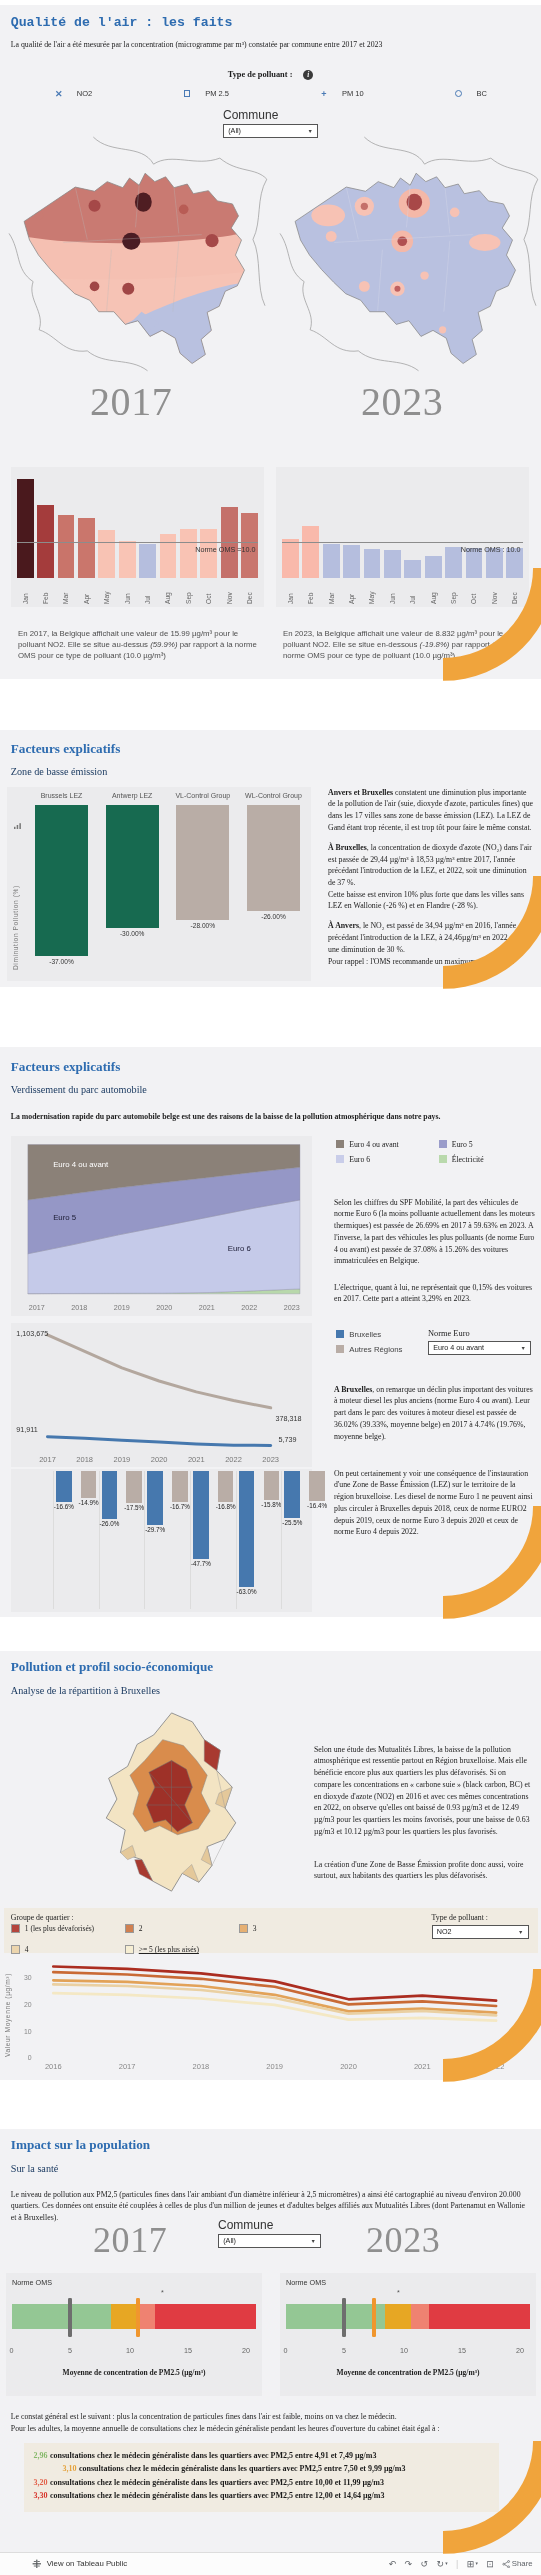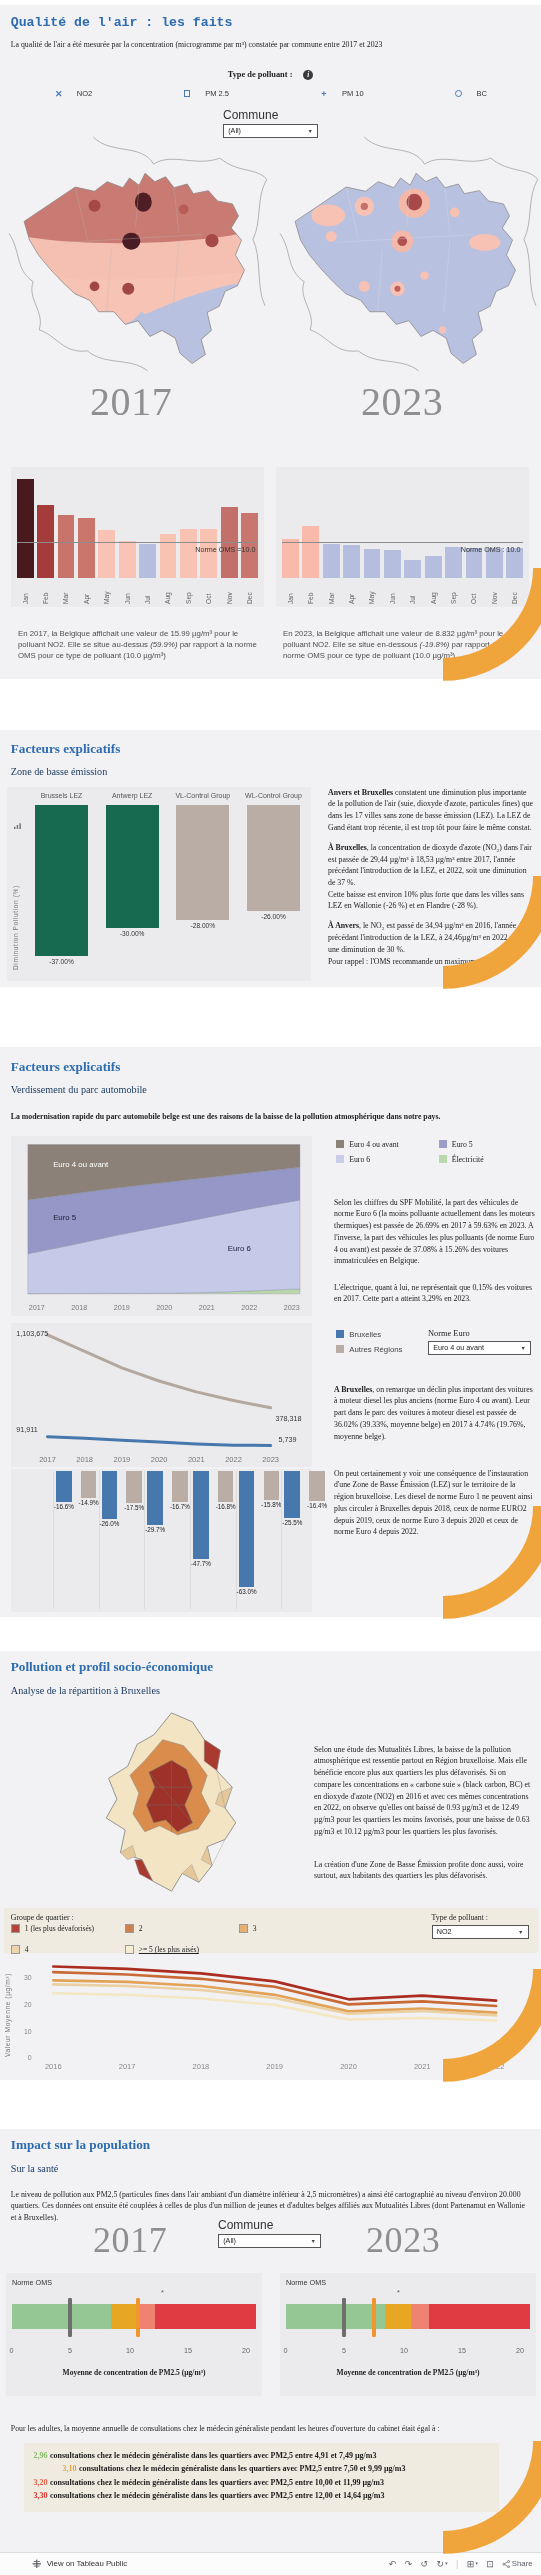--- a/index.html
+++ b/index.html
@@ -592,20 +592,21 @@
         <div class="gmark" style="left:92px;background:#f0962e;"></div>
         <div class="gstar" style="left:117px;">*</div>
         <span class="gax" style="left:3.6px;">0</span>
         <span class="gax" style="left:62px;">5</span>
         <span class="gax" style="left:120px;">10</span>
         <span class="gax" style="left:178px;">15</span>
         <span class="gax" style="left:236px;">20</span>
         <div class="gcap">Moyenne de concentration de PM2.5 (µg/m³)</div>
       </div>
 
+    <div class="para" style="position:absolute;left:10.8px;top:282px;width:519px;">Le constat général est le suivant : plus la concentration de particules fines dans l'air est faible, moins on va chez le médecin.</div>
     <div class="para" style="position:absolute;left:10.8px;top:294px;width:519px;">Pour les adultes, la moyenne annuelle de consultations chez le médecin généraliste pendant les heures d'ouverture du cabinet était égal à :</div>
 
     <div id="statsbox" style="position:absolute;left:24px;top:314px;width:475px;background:#f0ebe1;padding:8.4px 9.6px;box-sizing:border-box;">
         <div class="stat-line"><b class="v" style="color:#85b96a;">2,96</b><b>consultations chez le médecin généraliste dans les quartiers avec PM2,5 entre 4,91 et 7,49 µg/m3</b></div>
         <div class="stat-line"><b class="v" style="color:#e5a23c;margin-left:29px;">3,10</b><b>consultations chez le médecin généraliste dans les quartiers avec PM2,5 entre 7,50 et 9,99 µg/m3</b></div>
         <div class="stat-line"><b class="v" style="color:#e2604a;">3,20</b><b>consultations chez le médecin généraliste dans les quartiers avec PM2,5 entre 10,00 et 11,99 µg/m3</b></div>
         <div class="stat-line"><b class="v" style="color:#d7332a;">3,30</b><b>consultations chez le médecin généraliste dans les quartiers avec PM2,5 entre 12,00 et 14,64 µg/m3</b></div>
       </div>
     <svg class="arc" viewBox="0 0 200 200">
         <path d="M198,0 A198,198 0 0 1 0,198 L0,158 A158,158 0 0 0 158,0 Z" fill="#f0a43c"></path>

